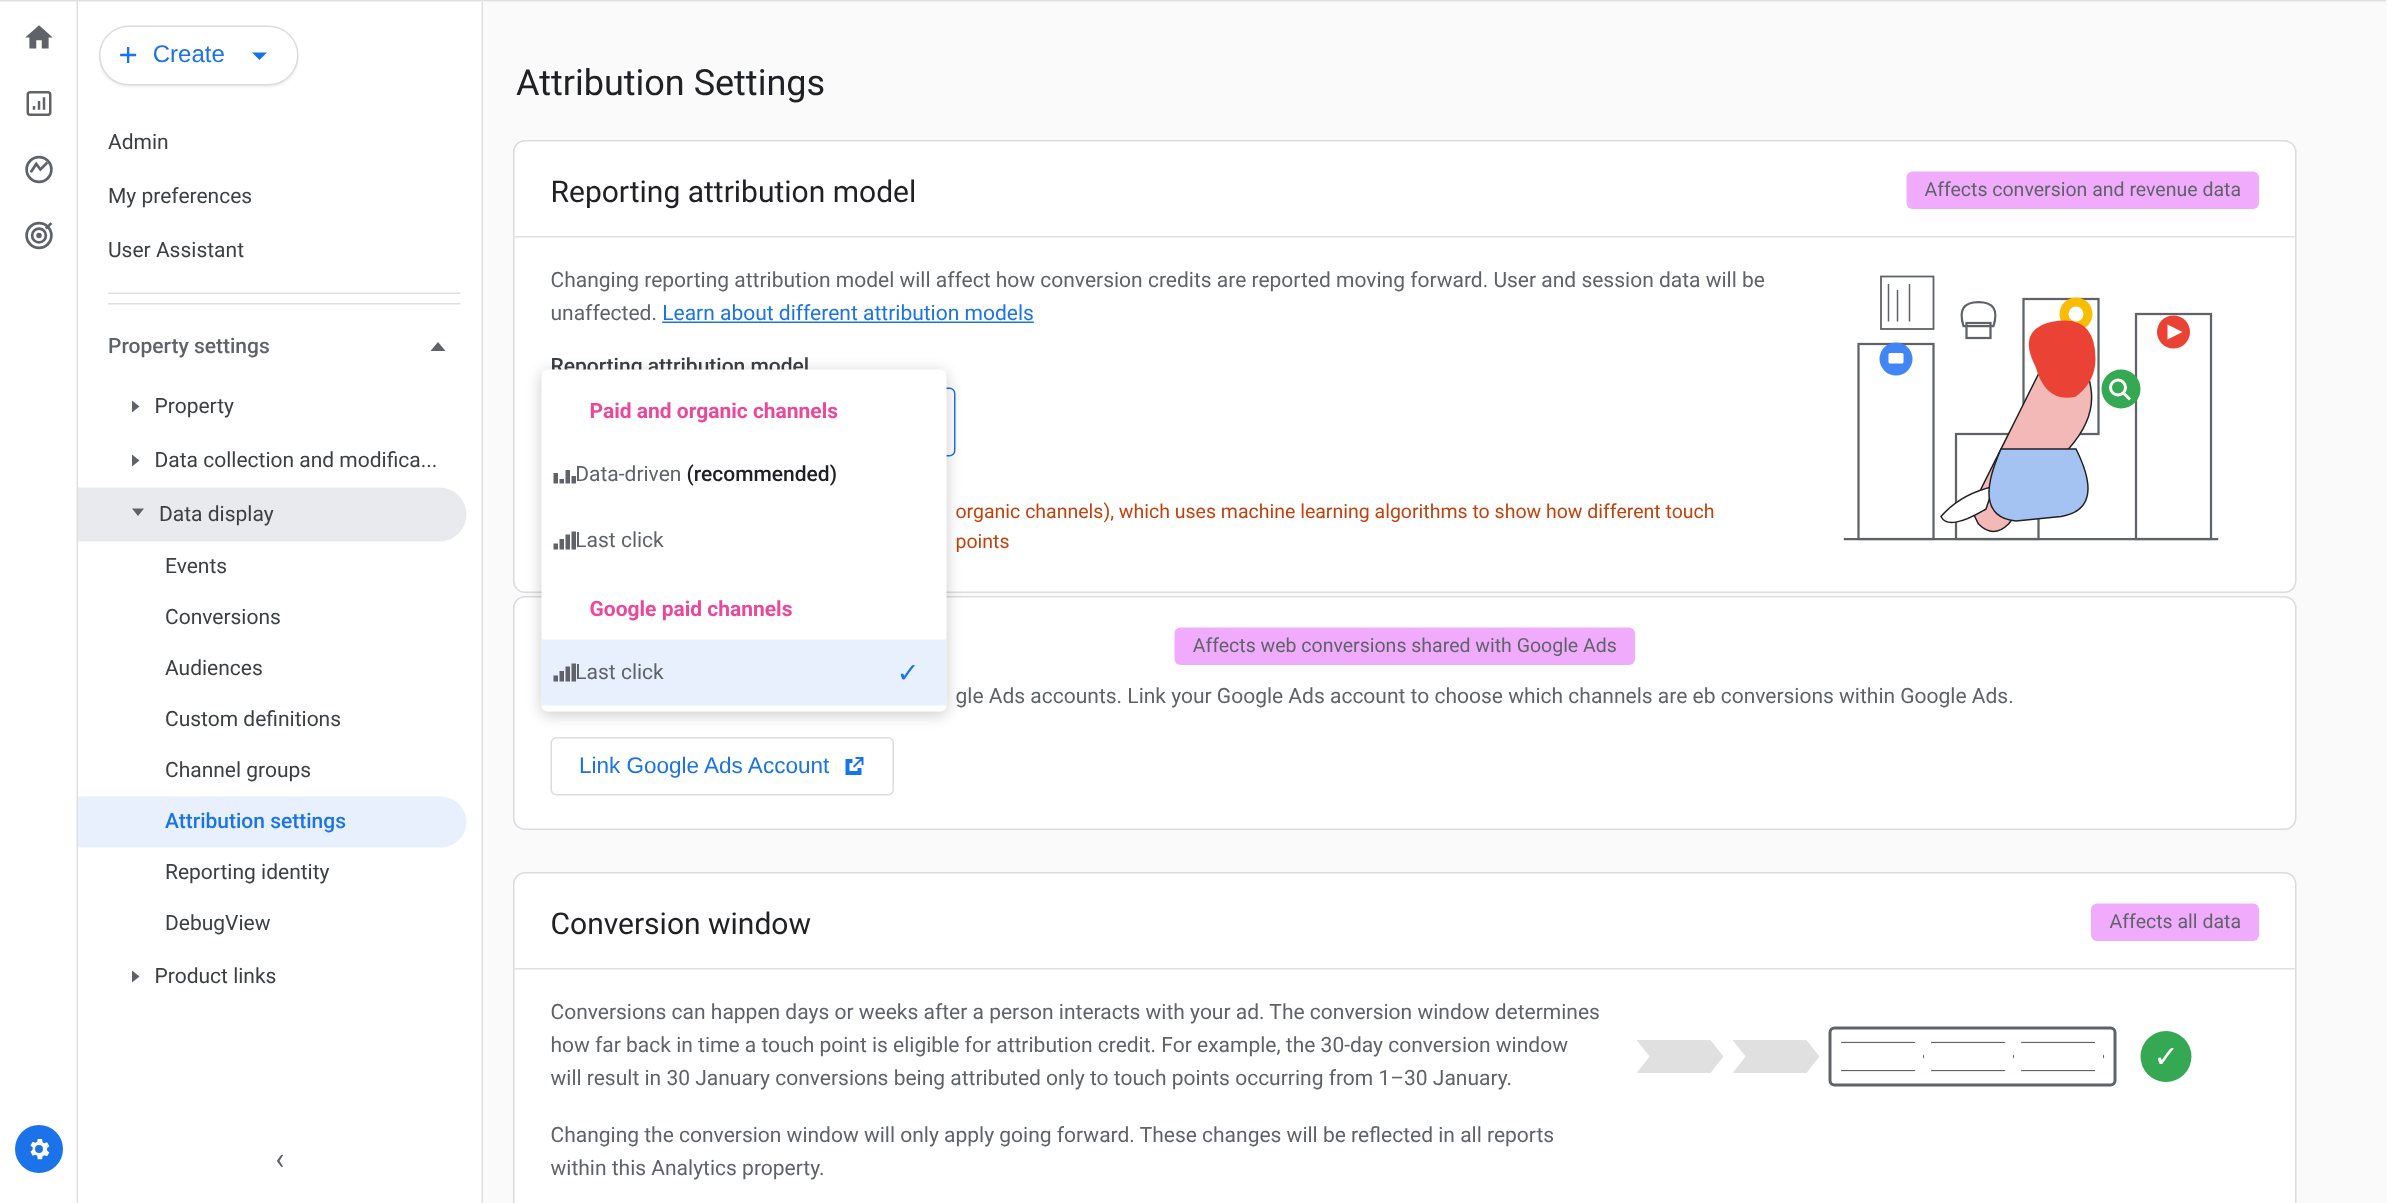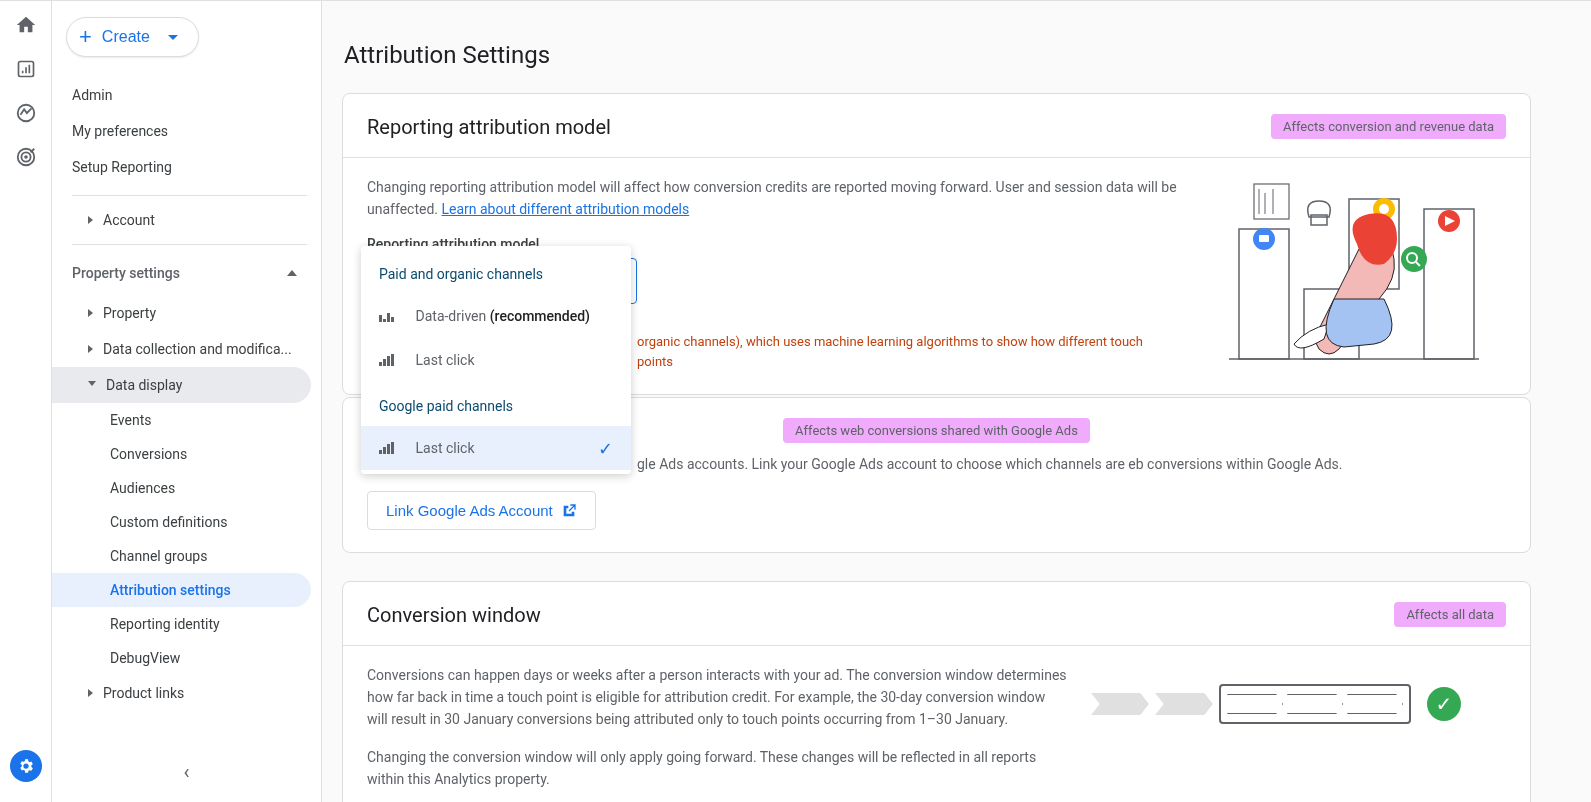--- a/index.html
+++ b/index.html
@@ -222,29 +222,28 @@
   left: 18px;
   width: 270px;
   background: #fff;
   border-radius: 4px;
   box-shadow: 0 2px 10px rgba(0,0,0,.2);
   padding: 4px 0 4px 0;
   z-index: 100;
 }
 .dd-section {
   font-size: 14px;
-  font-weight: 400;
-  color: #0c4a6e;
-  padding: 16px 18px 12px 18px;
+  font-weight: 700;
+  color: #ec4899;
+  padding: 16px 18px 12px 32px;
 }
 .dd-option {
   display: flex;
   align-items: center;
-  gap: 22px;
-  padding: 14px 18px;
+  padding: 14px 8px;
   font-size: 14px;
   color: #5f6368;
   cursor: pointer;
   position: relative;
 }
 .dd-option.selected { background: #e8f0fe; }
 .dd-check {
   position: absolute;
   right: 18px;
   color: #1a73e8;
@@ -346,27 +345,23 @@
   <div class="sidebar">
     <button class="create-btn">
       <span class="create-plus">+</span>
       <span>Create</span>
       <span class="create-caret"></span>
     </button>
 
     <div class="nav-group">
       <div class="nav-item">Admin</div>
       <div class="nav-item">My preferences</div>
-      <div class="nav-item">Setup Reporting</div>
+      <div class="nav-item">User Assistant</div>
     </div>
     <hr class="nav-hr">
-    <div class="nav-item nav-sub">
-      <span class="caret"></span>
-      <span>Account</span>
-    </div>
     <hr class="nav-hr">
     <div class="nav-header">
       <span>Property settings</span>
       <span class="chevron-up"></span>
     </div>
     <div class="nav-item nav-sub">
       <span class="caret"></span>
       <span>Property</span>
     </div>
     <div class="nav-item nav-sub">

